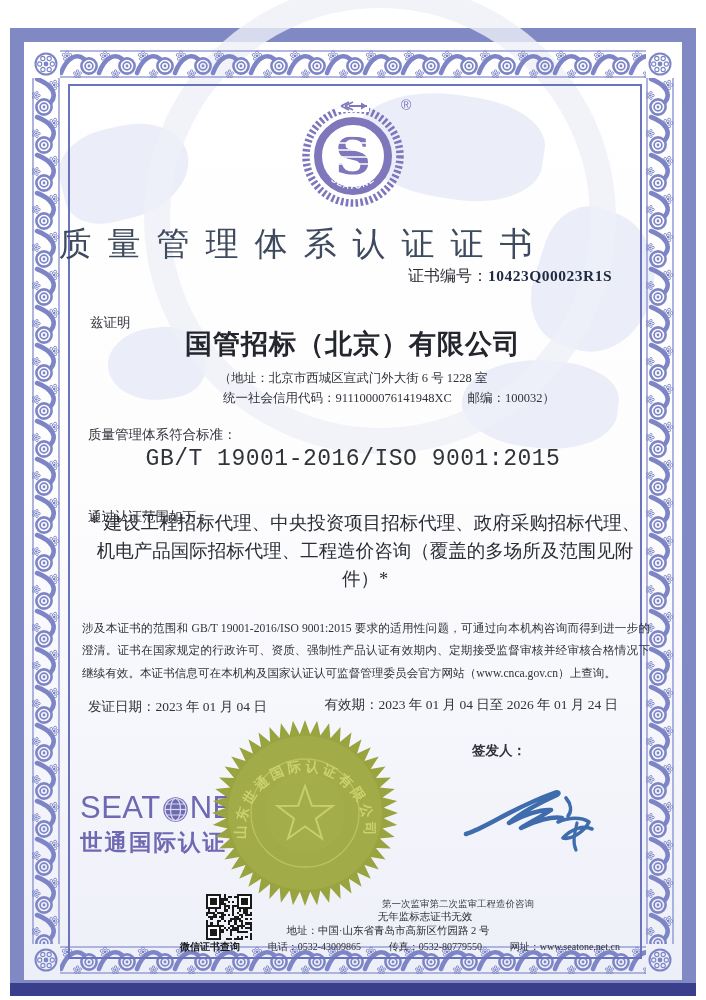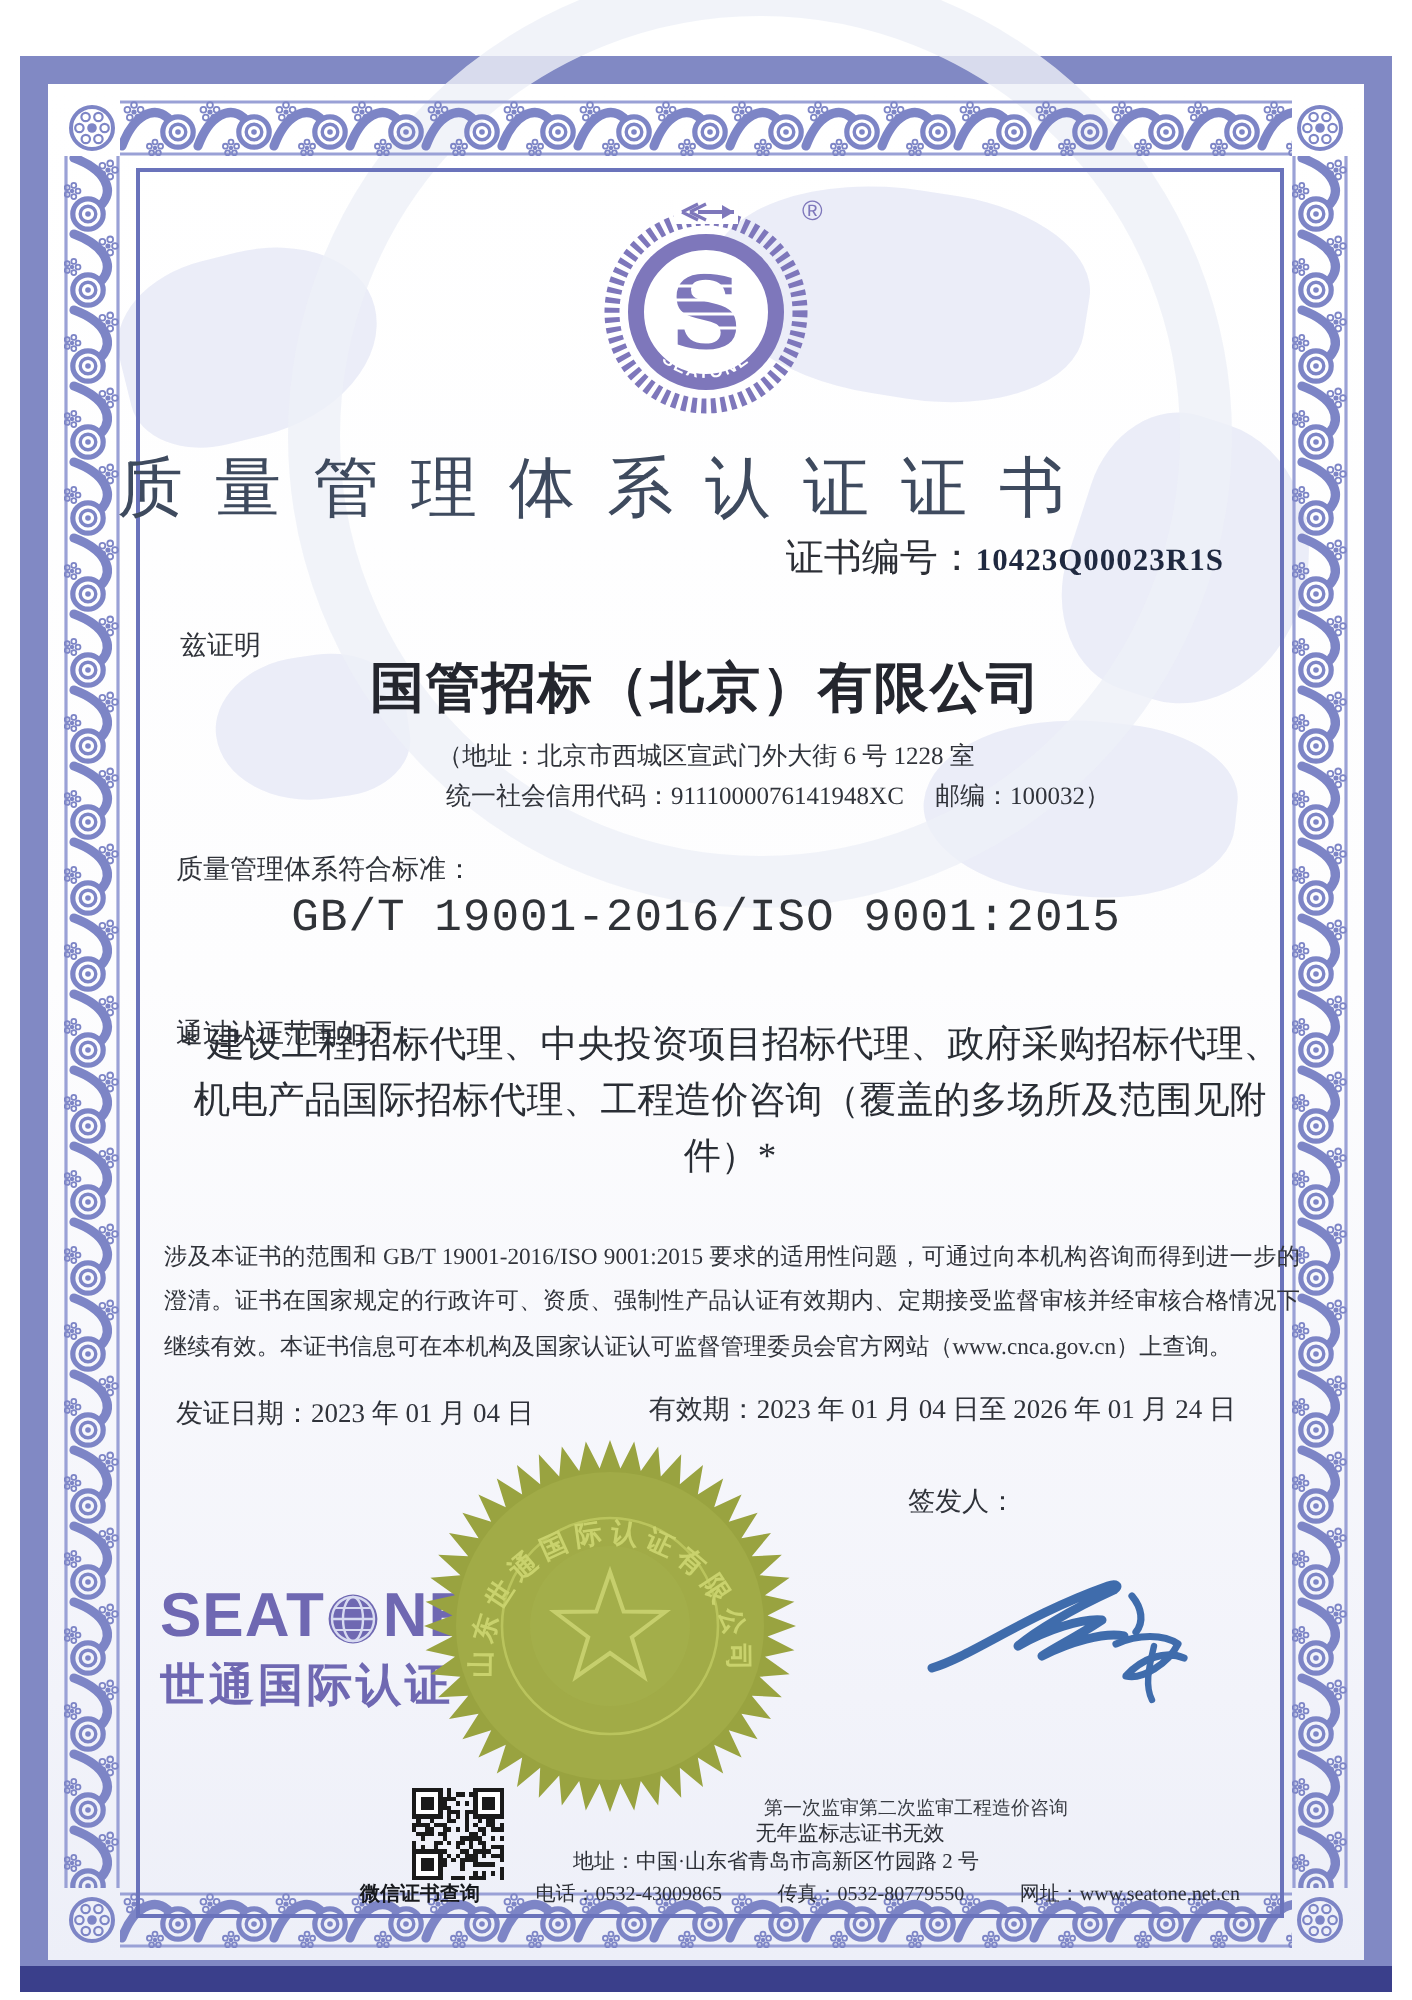--- a/index.html
+++ b/index.html
@@ -20,40 +20,40 @@
   .strip.vert svg{transform:rotate(90deg) translateY(-28px);transform-origin:0 0;}
   .corner{position:absolute;z-index:1;}
   
   #rule-frame{position:absolute;left:44px;top:42px;width:570px;height:871px;
               border:2px solid #6a73bb;z-index:1;}
   .c{position:absolute;z-index:2;}
   .ink{color:#30333a;}
   #title{left:0;top:180px;width:543px;text-align:center;font-size:33px;letter-spacing:16px;
          text-indent:16px;color:#3e4a5e;font-weight:500;white-space:nowrap;}
   #certno-row{top:224px;right:70px;white-space:nowrap;}
-  #certno-row .lbl{font-size:19px;color:#2c2f36;}
+  #certno-row .lbl{font-size:16px;color:#2c2f36;}
   #certno-row .num{font-size:15.5px;font-weight:bold;color:#1f2940;letter-spacing:.5px;}
   #certify{left:66px;top:272px;font-size:13.5px;}
   #company{left:0;top:284px;width:658px;text-align:center;font-size:27px;font-weight:600;
            color:#24262e;letter-spacing:1px;}
   #addr1{left:0;top:328px;width:658px;text-align:center;font-size:12.5px;}
   #addr2{left:0;top:348px;width:658px;text-align:center;font-size:12.5px;padding-left:36px;}
   #std-label{left:64px;top:384px;font-size:13.5px;}
   #standard{left:0;top:404px;width:658px;text-align:center;font-size:23px;color:#303338;
             font-family:Liberation Mono, monospace;letter-spacing:.5px;}
   #scope-label{left:64px;top:466px;font-size:13.5px;}
   #scope{left:58px;top:468px;width:566px;font-size:18.5px;line-height:1.5;text-align:center;
          color:#2a2e35;}
   #disclaimer{left:58px;top:576px;width:568px;font-size:11.6px;line-height:1.92;
               text-align:justify;color:#30333a;}
   #issue-date{left:64px;top:656px;font-size:13.5px;}
   #validity{right:64px;top:654px;font-size:13.5px;}
-  #signer{left:430px;top:700px;font-size:13.5px;}
+  #signer{left:448px;top:700px;font-size:13.5px;font-weight:bold;}
   #brand{left:56px;top:748px;color:#6f68b2;font-family:"Liberation Sans","DejaVu Sans",sans-serif;}
-  #brand .line1{display:flex;align-items:center;font-size:31px;font-weight:700;letter-spacing:.5px;}
+  #brand .line1{display:flex;align-items:center;font-size:31px;font-weight:400;letter-spacing:.5px;}
   #brand .line1 svg{margin:2px 1px 0 1px;}
   #brand .line2{font-size:22.5px;font-weight:bold;letter-spacing:2px;margin-top:1px;}
   #seal{left:186px;top:676px;}
   #signature{left:436px;top:736px;}
   #qr{left:182px;top:852px;}
   #audits{left:286px;top:856px;width:224px;display:flex;justify-content:flex-end;
           font-size:9.5px;color:#3a3d44;}
   #notice{left:301px;top:868px;width:200px;text-align:center;font-size:10.5px;color:#2c2f36;}
   #footer-address{left:160px;top:882px;width:408px;text-align:center;font-size:10.5px;color:#2c2f36;}
   #contact-row{left:156px;top:898px;width:440px;display:flex;justify-content:space-between;

